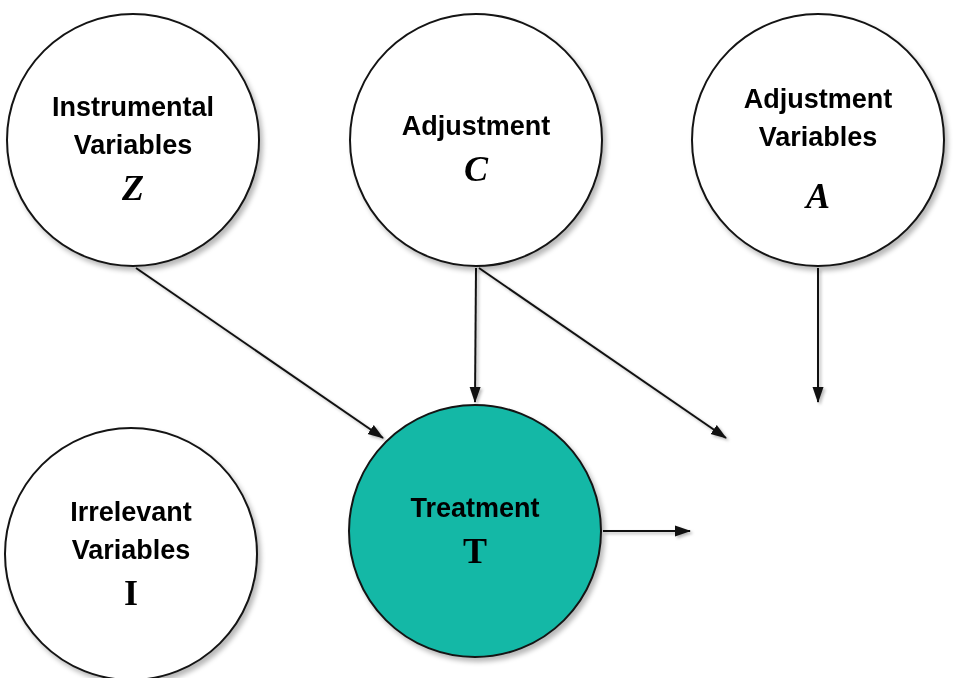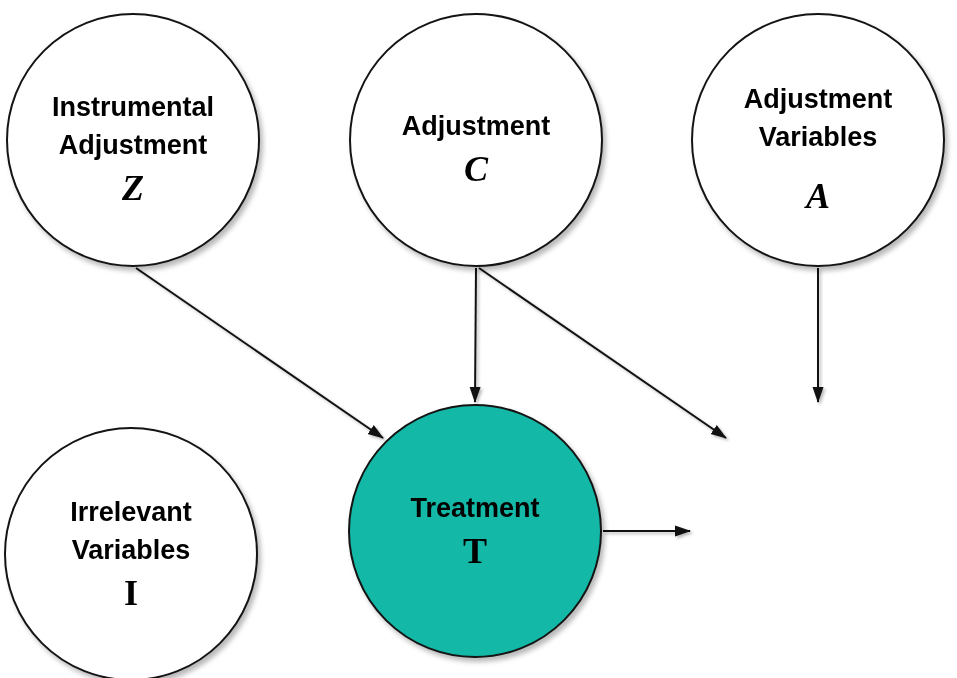--- a/index.html
+++ b/index.html
@@ -78,21 +78,21 @@
       <line marker-end="url(#arrowhead)" x1="136" y1="268" x2="383" y2="438"></line>
       <line marker-end="url(#arrowhead)" x1="476" y1="268" x2="475" y2="402"></line>
       <line marker-end="url(#arrowhead)" x1="479" y1="268" x2="726" y2="438"></line>
       <line marker-end="url(#arrowhead)" x1="818" y1="268" x2="818" y2="402"></line>
       <line marker-end="url(#arrowhead)" x1="603" y1="531" x2="690" y2="531"></line>
     </g>
   </svg>
 
   <div class="node node-z row-top">
     <div class="label">Instrumental
-Adjustment</div>
+Variables</div>
     <div class="symbol sym-italic">Z</div>
   </div>
 
   <div class="node node-c row-top">
     <div class="label">Adjustment</div>
     <div class="symbol sym-italic">C</div>
   </div>
 
   <div class="node node-a row-top">
     <div class="label">Adjustment

